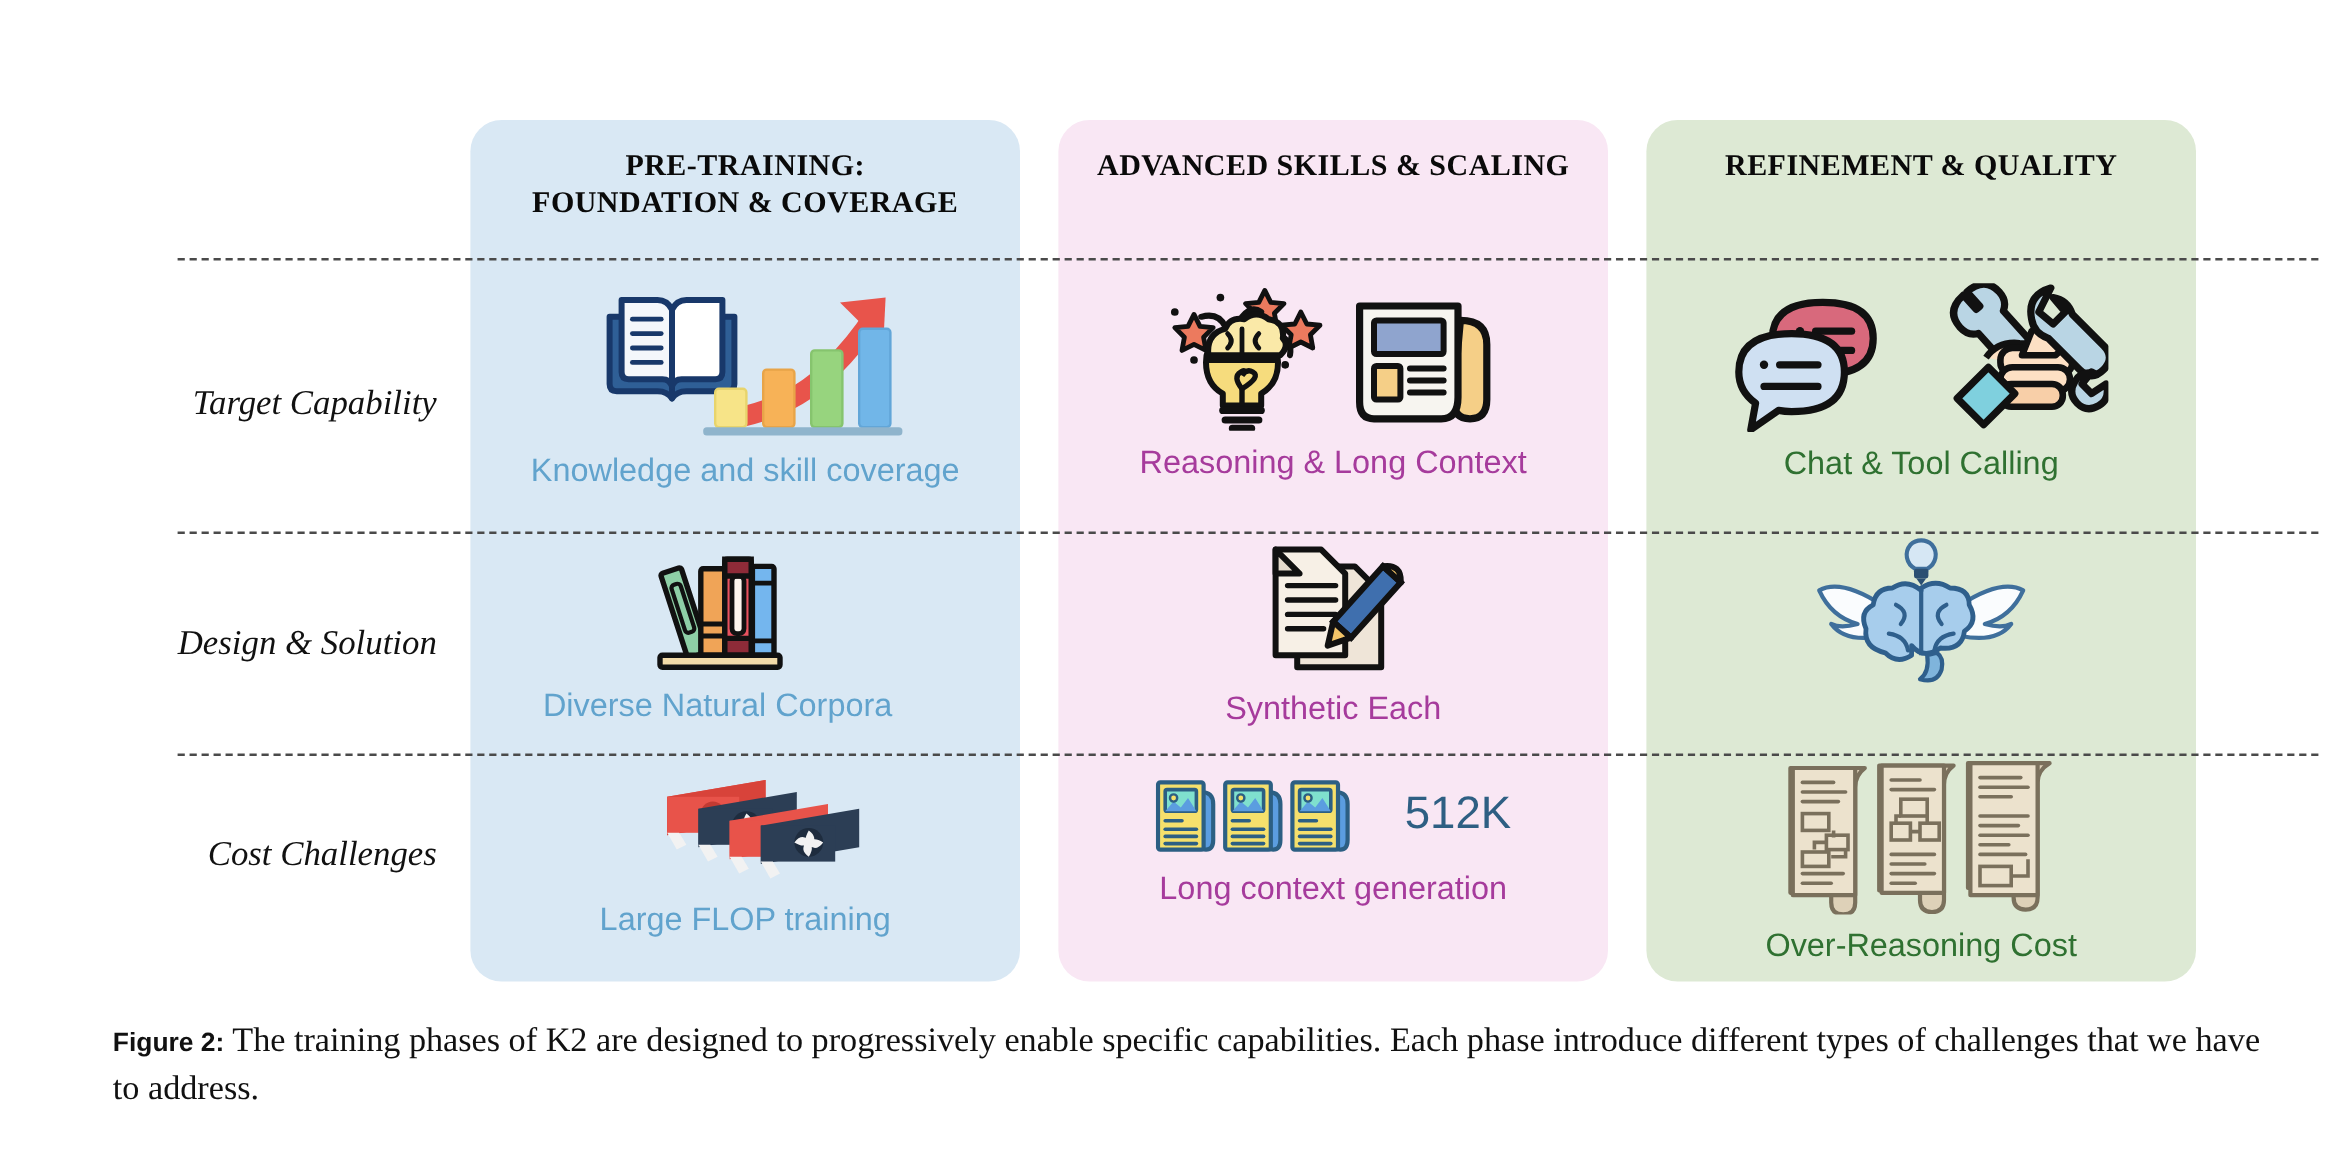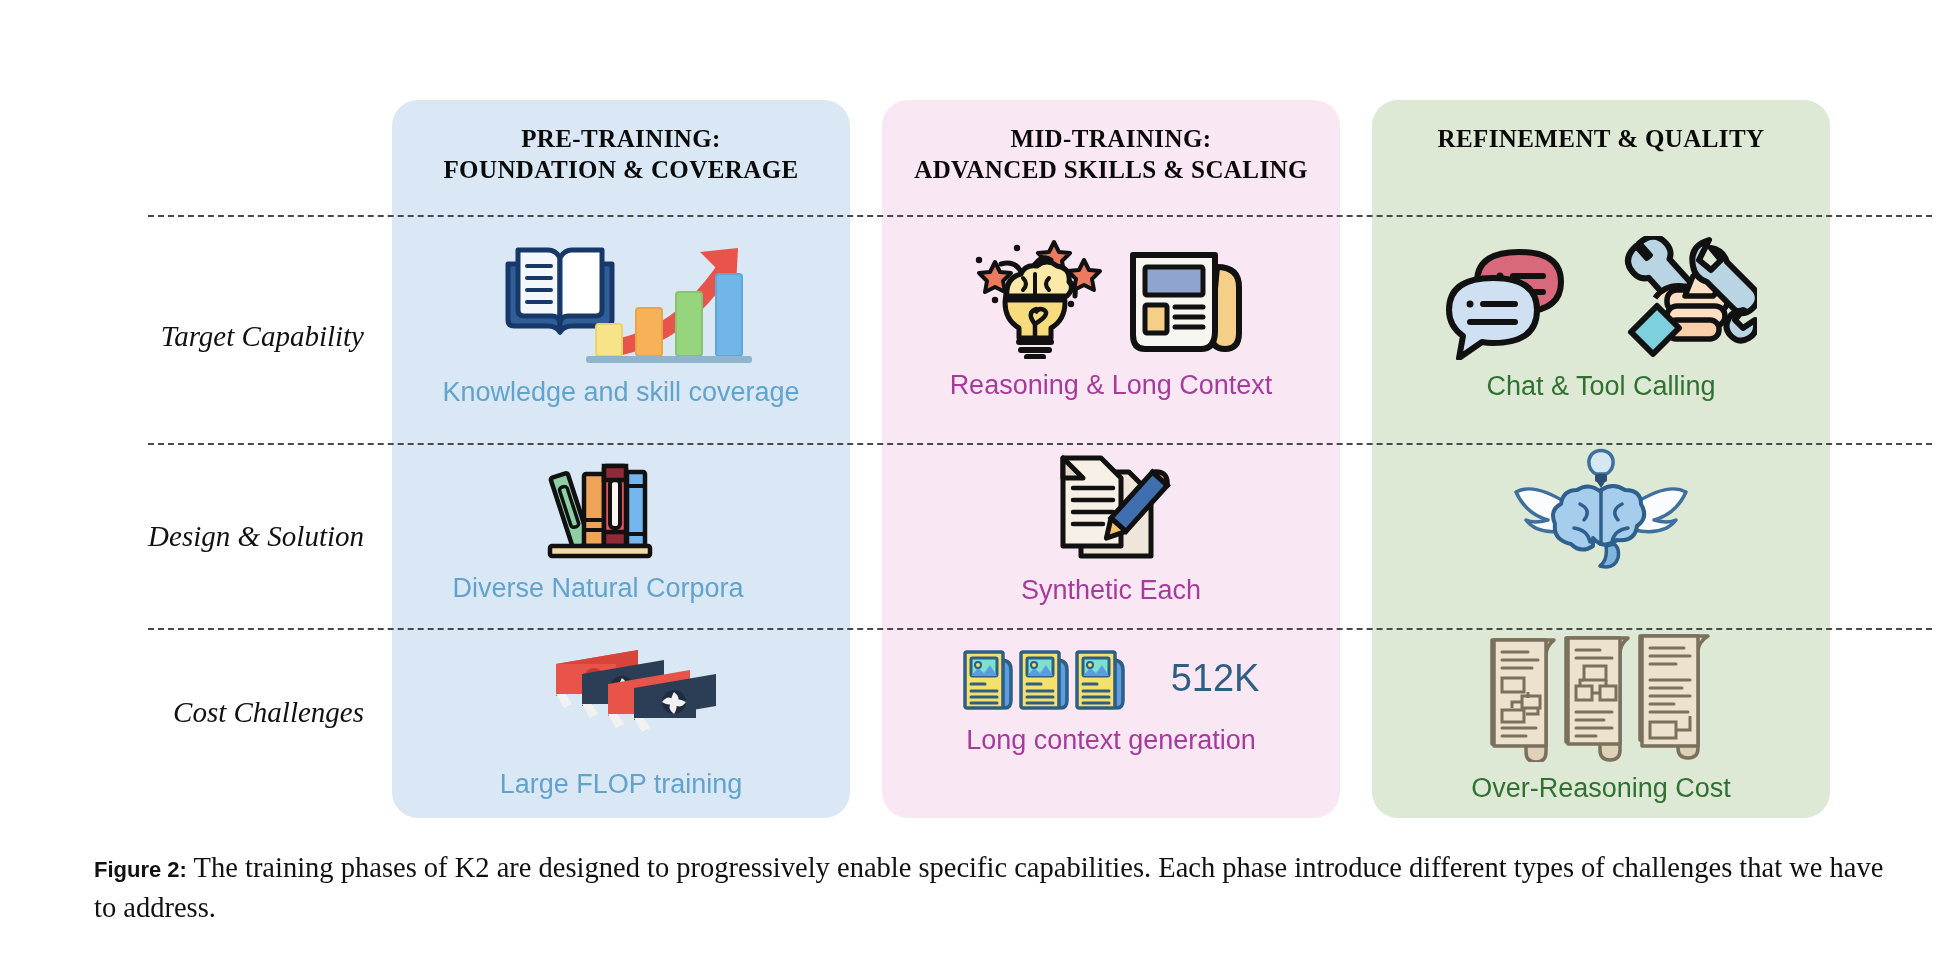--- a/index.html
+++ b/index.html
@@ -111,21 +111,21 @@
 
   
   #cell-r1c1 { left: 392px; top: 238px; width: 458px; }
   #cell-r1c2 { left: 882px; top: 234px; width: 458px; }
   #cell-r1c3 { left: 1372px; top: 236px; width: 458px; }
   
   #cell-r2c1 { left: 392px; top: 456px; width: 412px; }
   #cell-r2c2 { left: 882px; top: 452px; width: 458px; }
   #cell-r2c3 { left: 1372px; top: 448px; width: 458px; }
   
-  #cell-r3c1 { left: 392px; top: 648px; width: 458px; gap: 18px; }
+  #cell-r3c1 { left: 392px; top: 648px; width: 458px; }
   #cell-r3c2 { left: 882px; top: 648px; width: 458px; }
   #cell-r3c3 { left: 1372px; top: 632px; width: 458px; }
 
   .big-number {
     font-family: "Liberation Sans", sans-serif;
     font-size: 38px;
     color: #2e5f83;
     margin-left: 26px;
     align-self: center;
     padding-bottom: 6px;
@@ -158,21 +158,20 @@
 
   <div class="panel" id="panel-pre"></div>
   <div class="panel" id="panel-mid"></div>
   <div class="panel" id="panel-fine"></div>
 
   <div class="col-head" id="head-pre">
     <div>PRE-TRAINING:</div>
     <div>FOUNDATION &amp; COVERAGE</div>
   </div>
   <div class="col-head" id="head-mid">
-    <div>MID-TRAINING:</div>
     <div>ADVANCED SKILLS &amp; SCALING</div>
   </div>
   <div class="col-head" id="head-fine">
     <div>REFINEMENT &amp; QUALITY</div>
   </div>
 
   <div class="hrule" id="rule-top"></div>
   <div class="hrule" id="rule-mid"></div>
   <div class="hrule" id="rule-bottom"></div>
 

